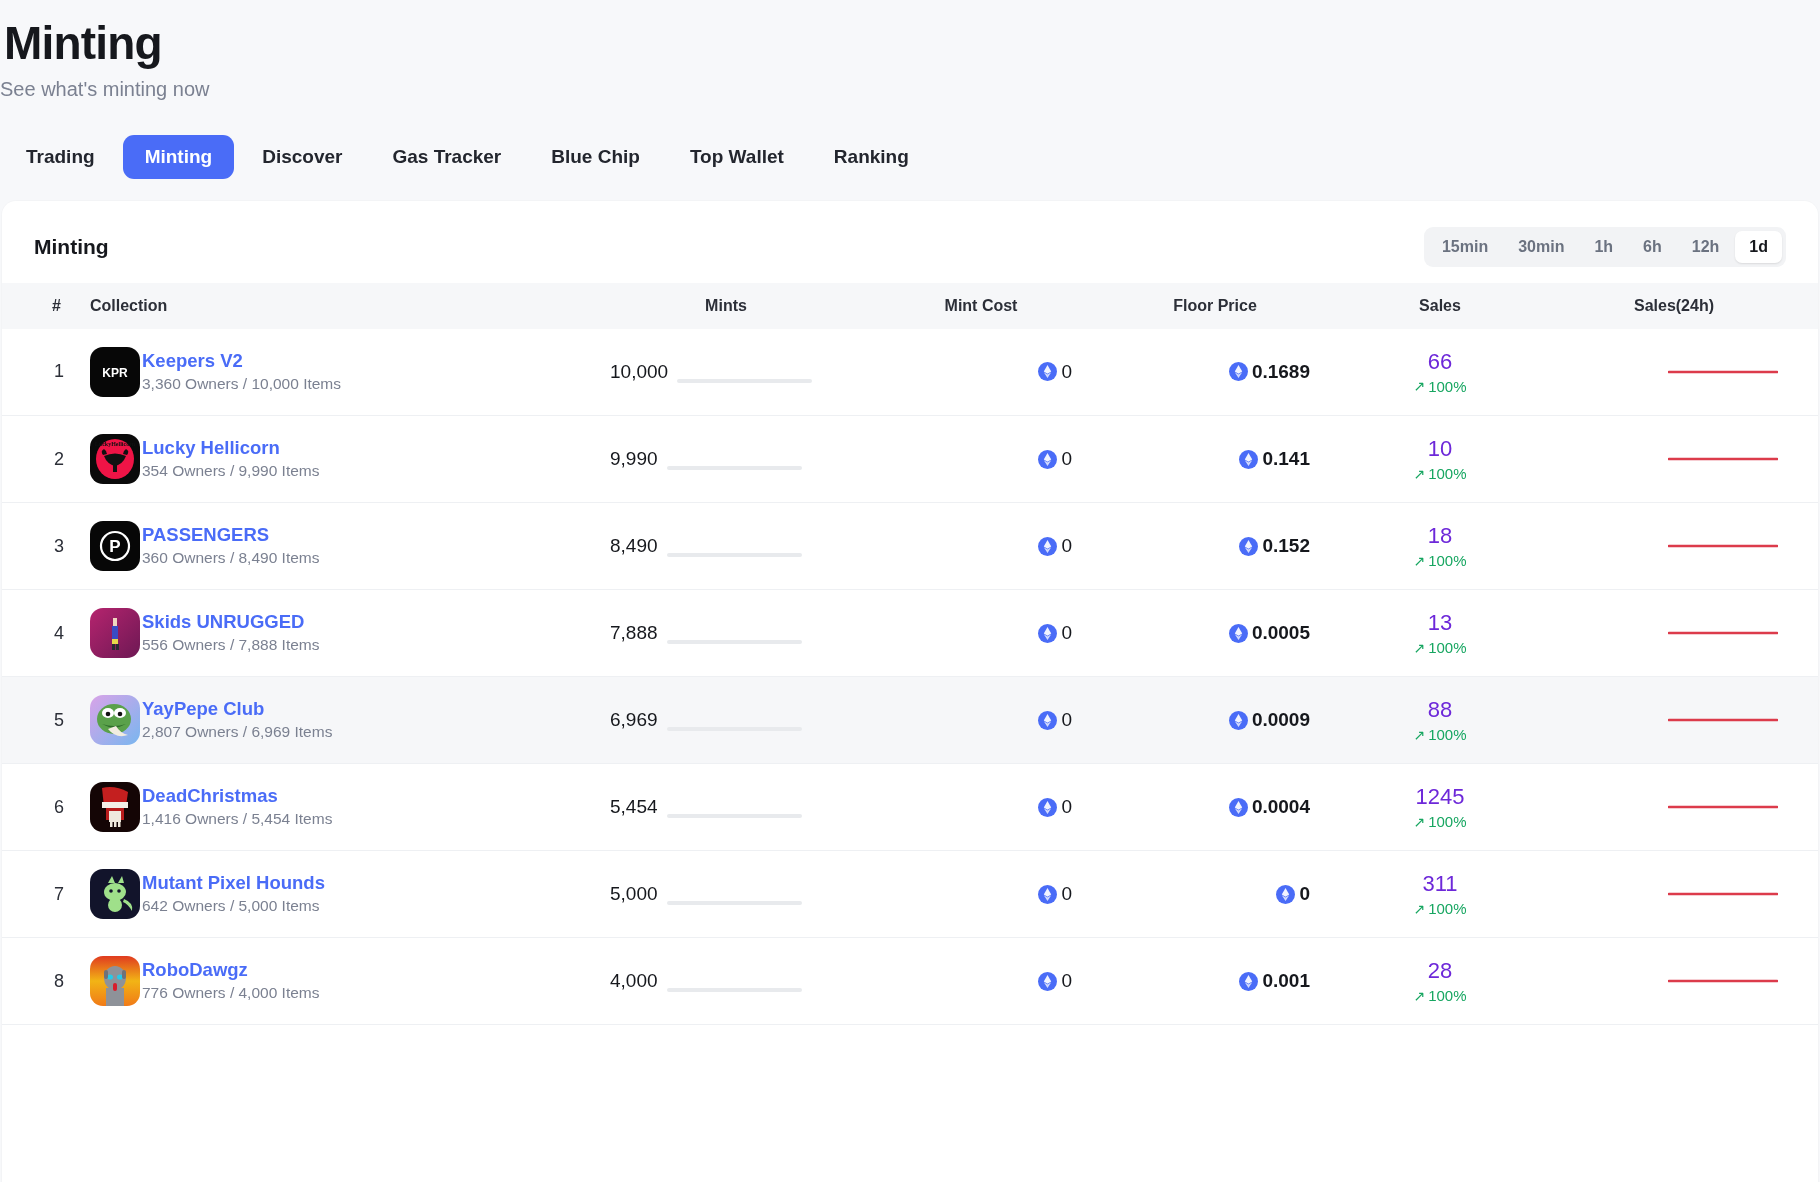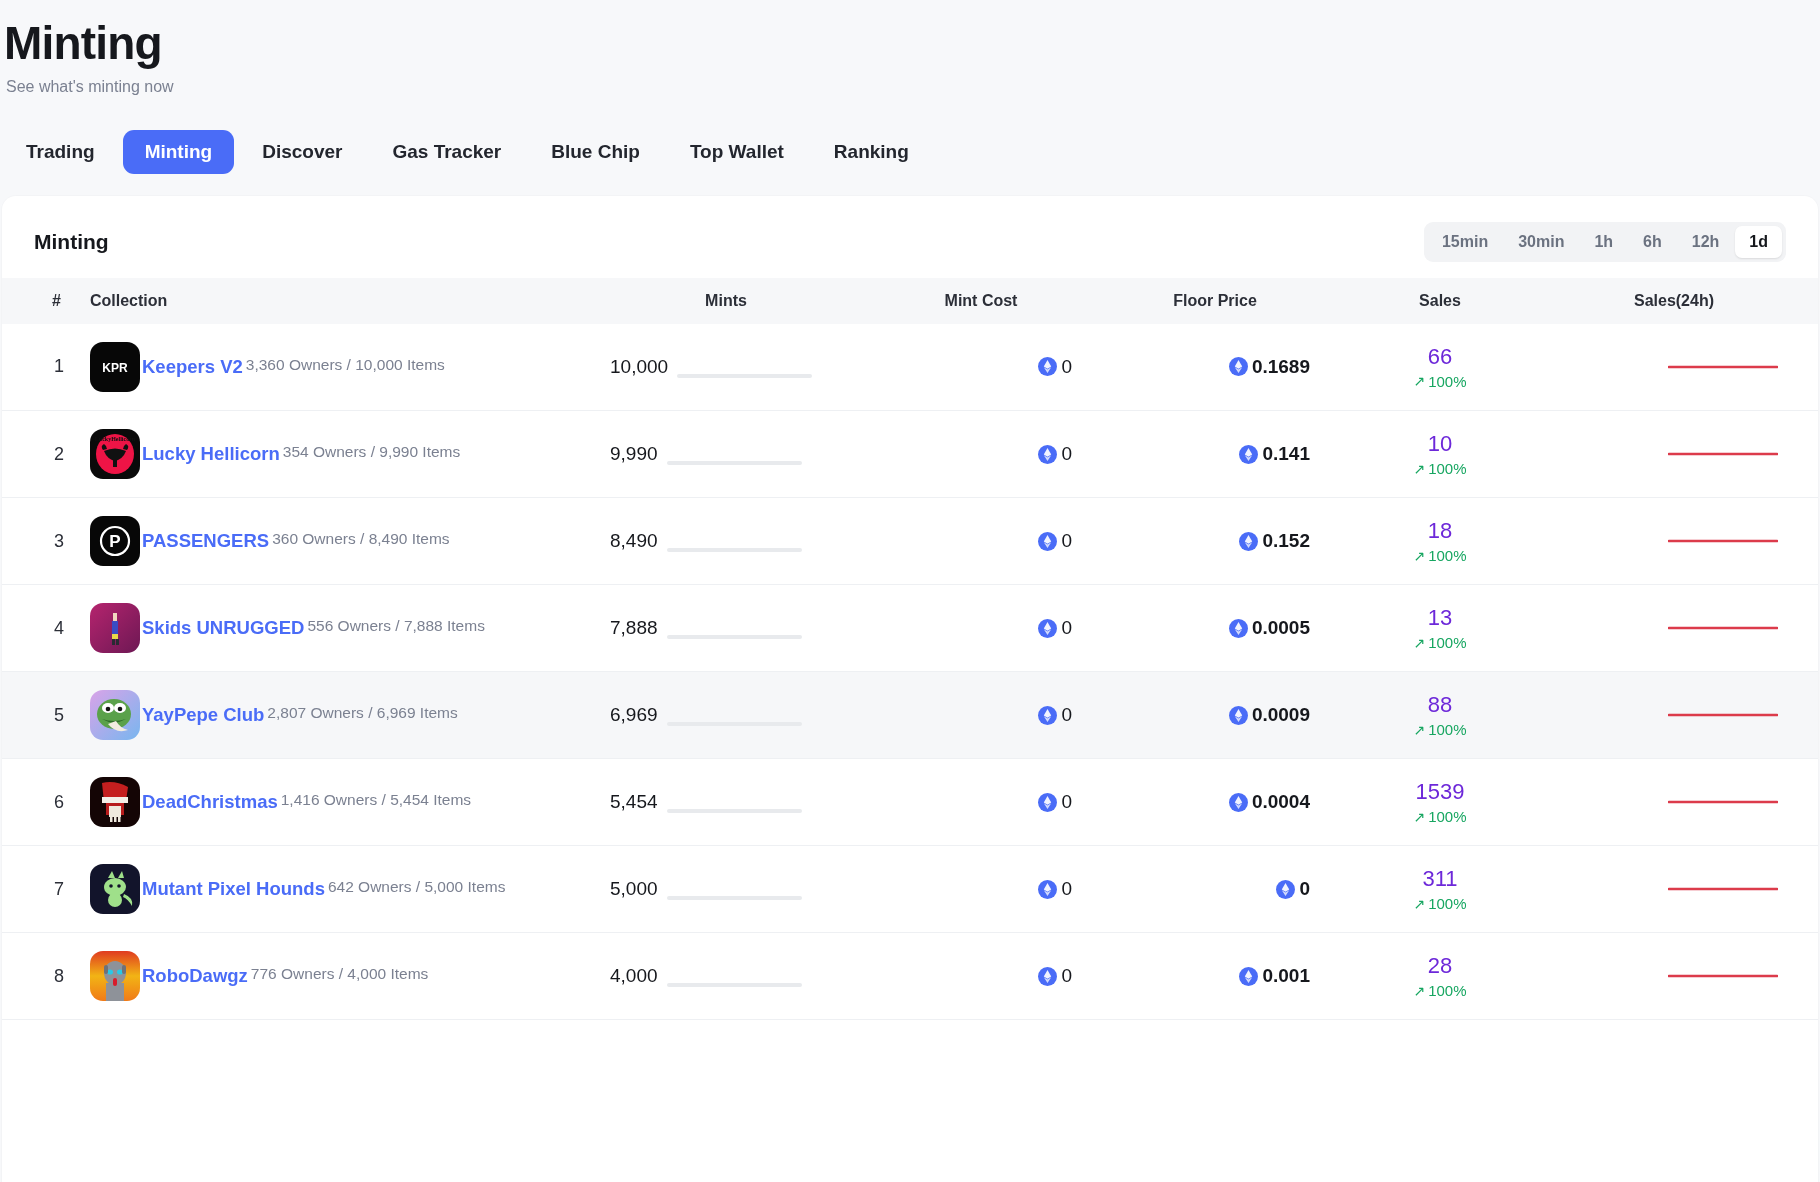--- a/index.html
+++ b/index.html
@@ -16,23 +16,22 @@
   .page-head { padding: 18px 0 0 0; }
   .page-title {
     font-size: 46px;
     font-weight: 700;
     letter-spacing: -0.8px;
     color: #16181d;
     line-height: 1.12;
     padding-left: 4px;
   }
   .page-sub {
-    font-size: 16px;
+    font-size: 20px;
     color: #7b8191;
-    padding-left: 6px;
     margin-top: 8px;
     font-weight: 400;
   }
 
   
   .tabbar {
     display: flex;
     align-items: center;
     gap: 6px;
     margin-top: 34px;
@@ -133,21 +132,21 @@
   .coll-cell { display: flex; align-items: center; gap: 2px; }
   .avatar {
     width: 50px; height: 50px;
     border-radius: 13px;
     flex: 0 0 50px;
     overflow: hidden;
     position: relative;
     display: flex; align-items: center; justify-content: center;
   }
   .avatar svg { display: block; width: 100%; height: 100%; }
-  .coll-text { display: flex; flex-direction: row; gap: 3px; }
+  .coll-text { display: flex; flex-direction: column; gap: 3px; }
   .coll-name {
     font-size: 18.5px;
     font-weight: 600;
     color: #4a6cf7;
     cursor: pointer;
     line-height: 1.2;
   }
   .coll-meta {
     font-size: 15.5px;
     color: #7b8191;
@@ -629,21 +628,21 @@
               <svg class="eth-ico" viewBox="0 0 20 20">
   <circle cx="10" cy="10" r="10" fill="#4a6cf7"></circle>
   <path d="M10 3.2 L6.1 10 L10 12.3 L13.9 10 Z" fill="#ffffff" opacity="0.92"></path>
   <path d="M10 13.2 L6.1 10.9 L10 16.8 L13.9 10.9 Z" fill="#ffffff" opacity="0.75"></path>
 </svg>
               <span>0.0004</span>
             </div>
     </td>
     <td>
       <div class="sales-cell">
-        <span class="sales-val">1539</span>
+        <span class="sales-val">1245</span>
         <span class="sales-chg">
           <span class="arrow-up">↗</span>
           <span>100%</span>
         </span>
       </div>
     </td>
     <td>
       <div class="spark-cell">
         <svg class="spark" width="110" height="20" viewBox="0 0 110 20">
           <line x1="1" y1="10" x2="109" y2="10" stroke="#dc3b4b" stroke-width="2.6" stroke-linecap="round"></line>

